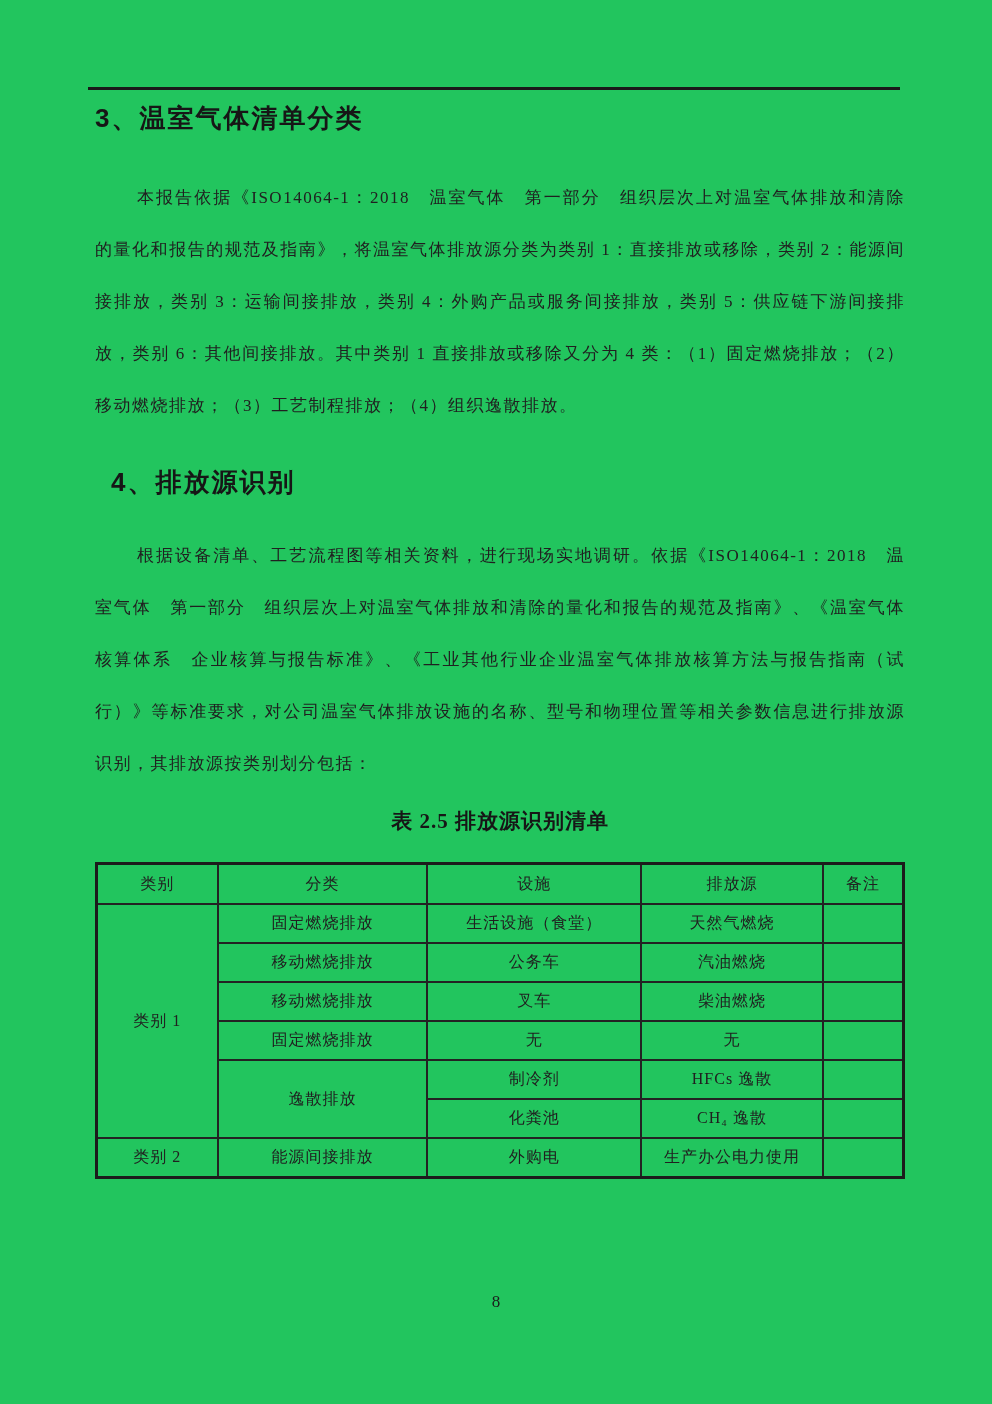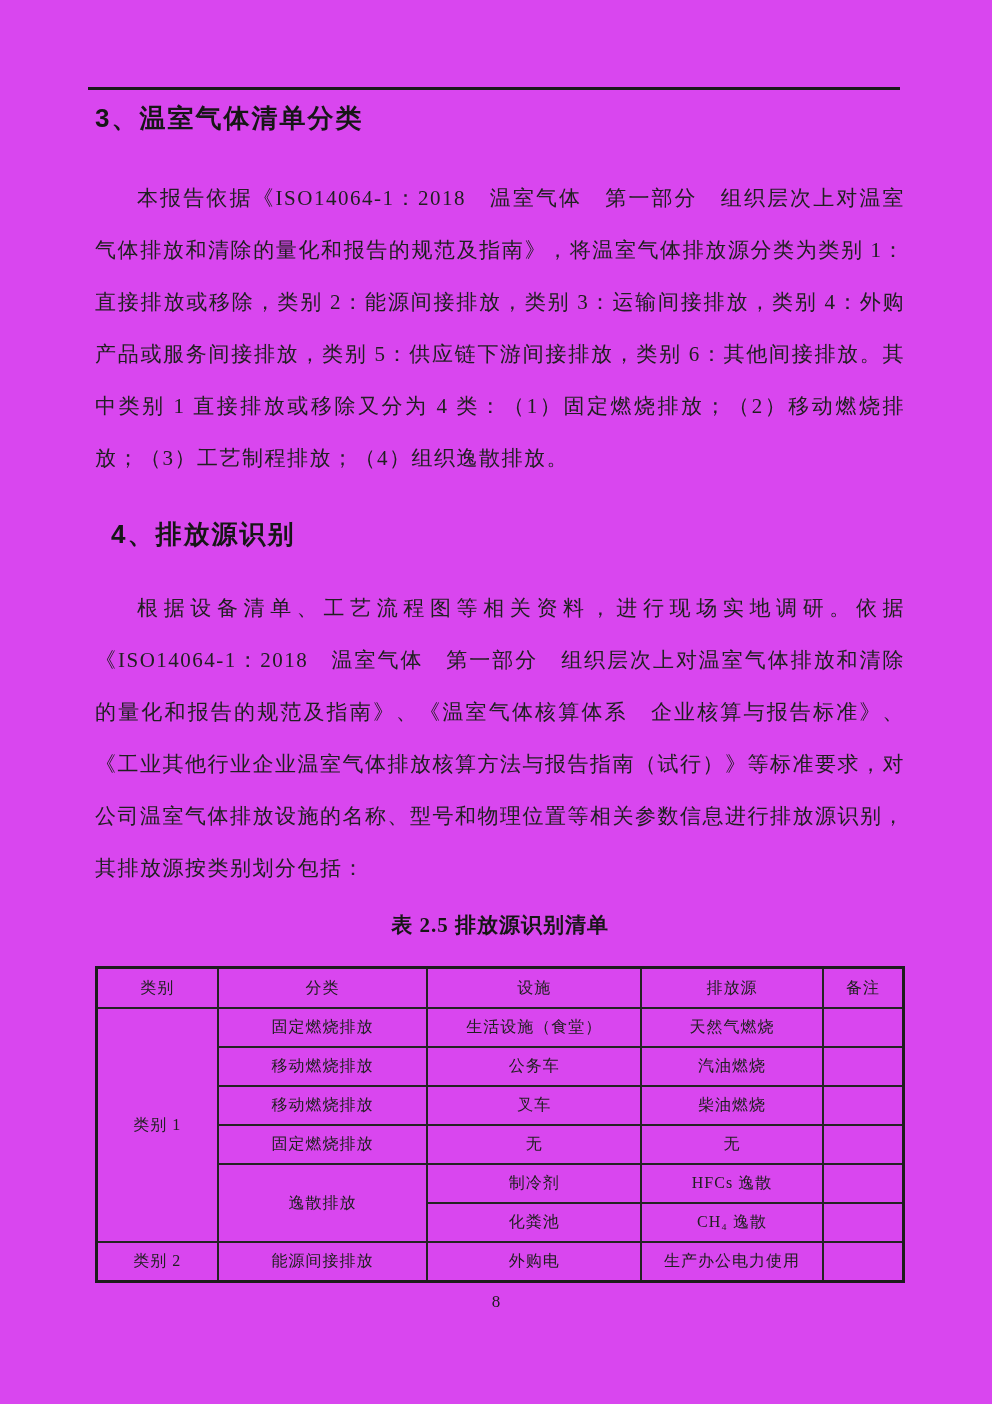--- a/index.html
+++ b/index.html
@@ -4,21 +4,21 @@
 <style>
   html, body {
     margin: 0;
     padding: 0;
     background: #ffffff;
   }
   .page {
     position: relative;
     width: 992px;
     height: 1404px;
-    background: #d946ef;
+    background: #22c55e;
     color: #1c1c1c;
     overflow: hidden;
     font-family: "Liberation Serif", "DejaVu Serif", serif;
   }
   .top-rule {
     position: absolute;
     left: 88px;
     top: 87px;
     width: 812px;
     height: 3px;
@@ -35,21 +35,21 @@
     font-weight: bold;
     font-size: 26px;
     line-height: 36px;
     letter-spacing: 2px;
     color: #161616;
   }
   .heading-3 { margin: 100px 0 0 0; }
   .heading-4 { margin: 32px 0 0 16px; }
   .body-para {
     margin: 36px 0 0 0;
-    font-size: 21px;
+    font-size: 17px;
     line-height: 52px;
     letter-spacing: 1.5px;
     text-align: justify;
     text-justify: inter-ideograph;
     text-indent: 42px;
     color: #202020;
   }
   .para-2 { margin-top: 30px; }
   .table-caption {
     margin: 16px 0 0 0;

